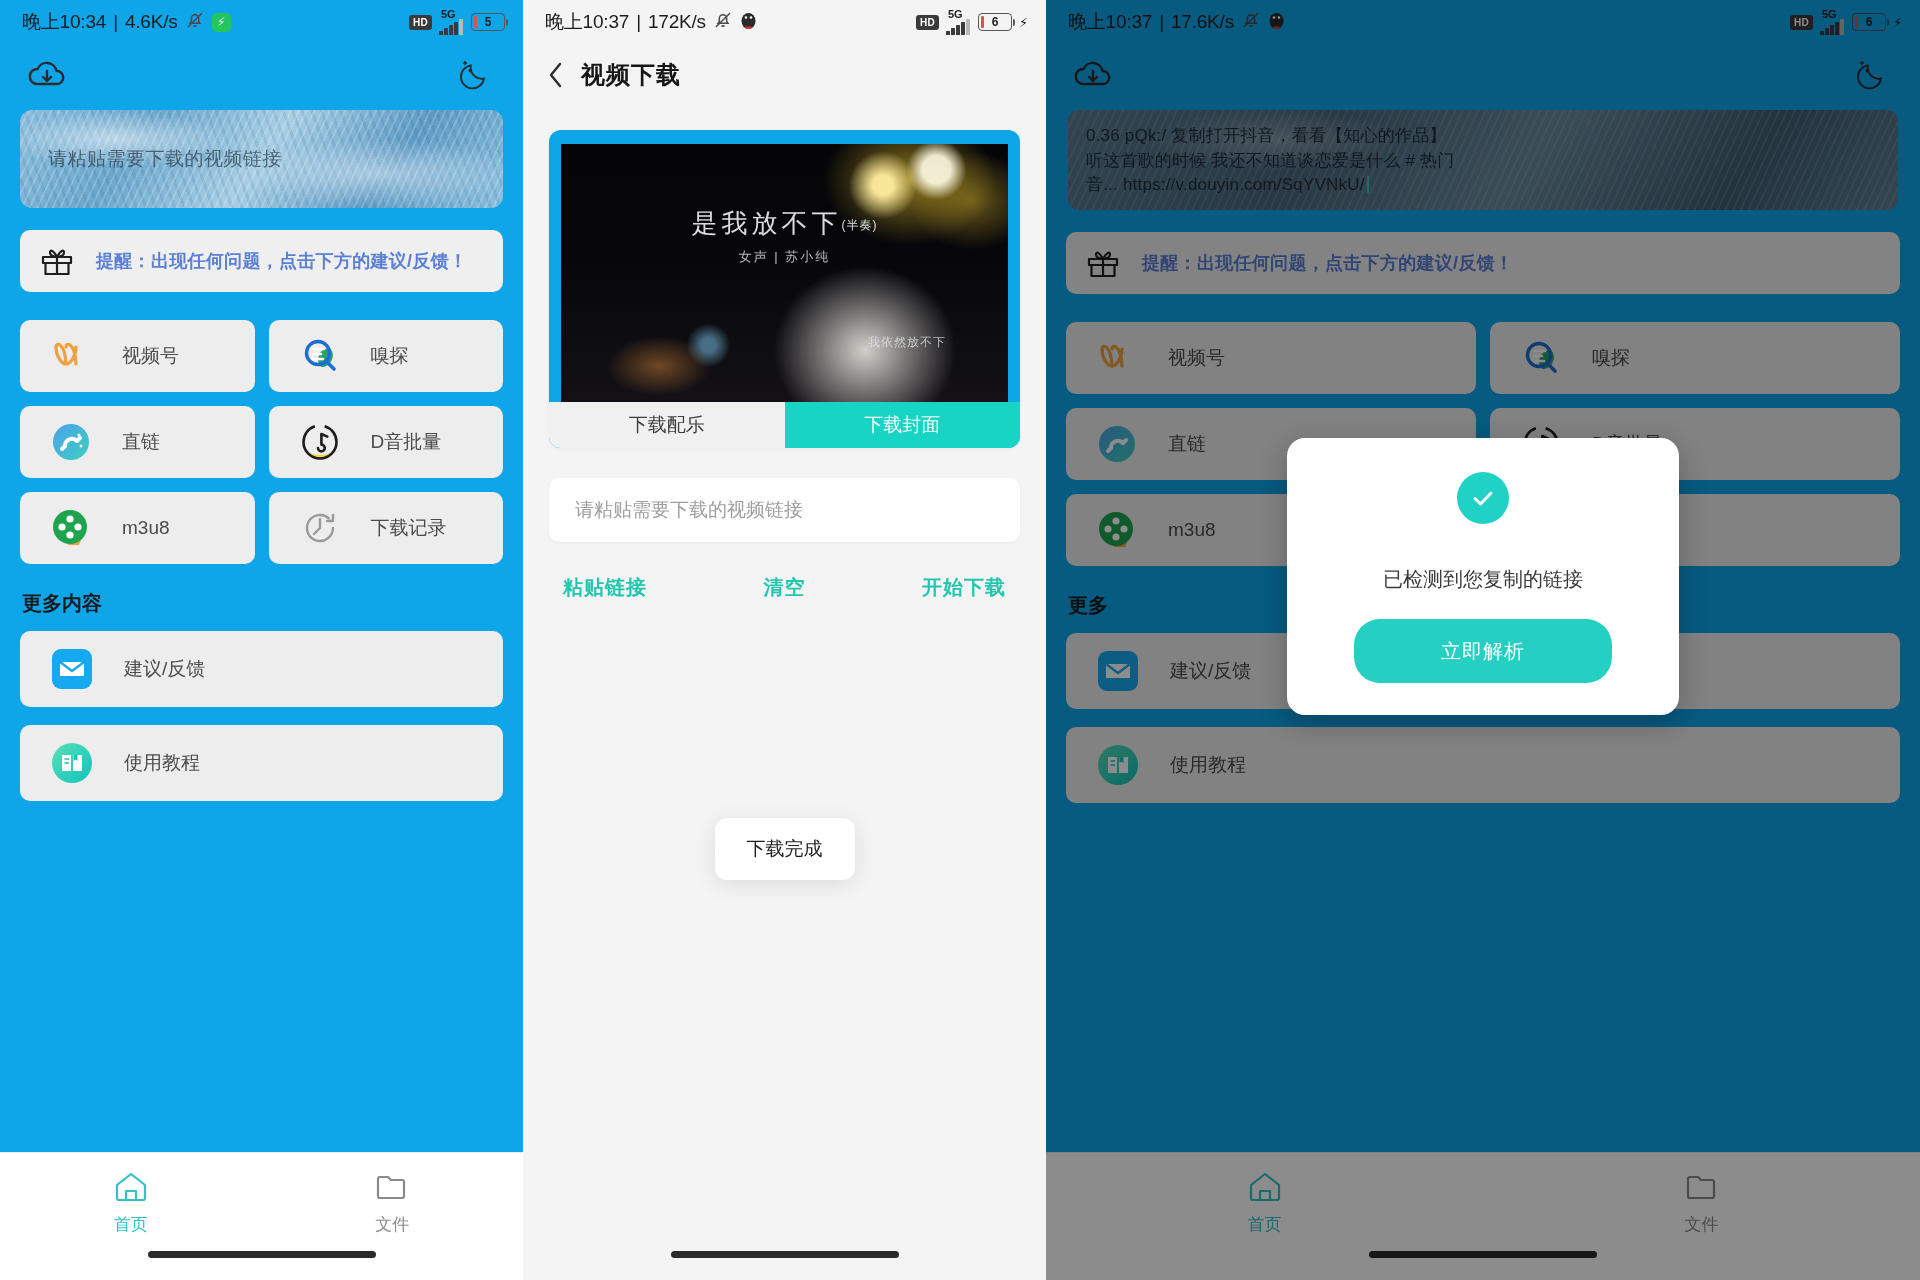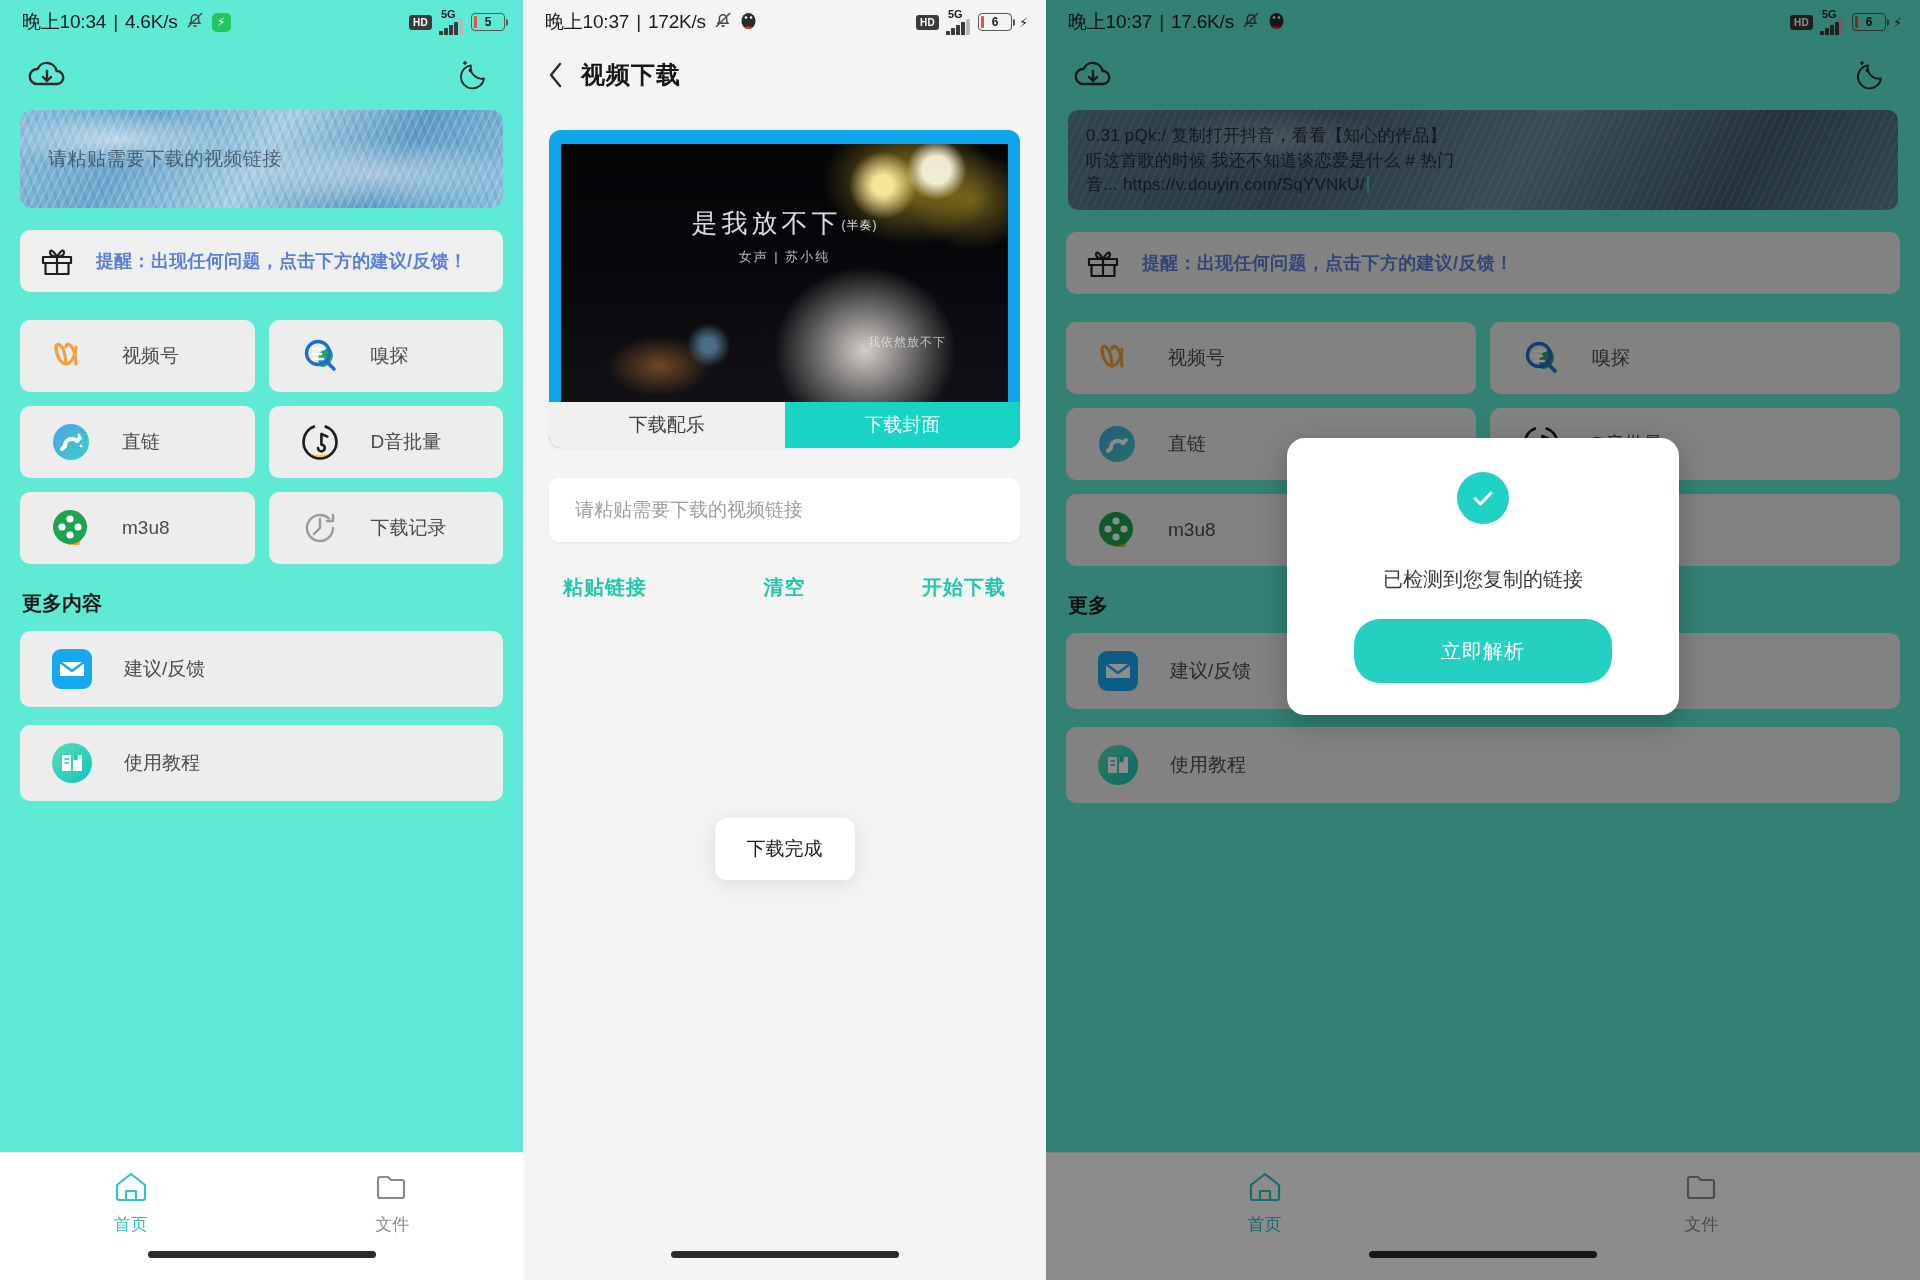--- a/index.html
+++ b/index.html
@@ -2,21 +2,21 @@
 <html><head>
 <meta charset="utf-8">
 <style>
   * { box-sizing: border-box; margin: 0; padding: 0; }
   html, body {
     width: 1920px; height: 1280px;
     font-family: "Liberation Sans", "DejaVu Sans", sans-serif;
     background: #ffffff; overflow: hidden;
   }
   .screens { display: flex; width: 1920px; height: 1280px; }
-  .phone { position: relative; height: 1280px; overflow: hidden; background: #5eead4; }
+  .phone { position: relative; height: 1280px; overflow: hidden; background: #0ea5e9; }
   .phone.p1 { width: 523px; }
   .phone.p2 { width: 523px; background:#f4f4f4; }
   .phone.p3 { width: 874px; }
 
   
   .statusbar {
     height: 44px; display: flex; align-items: center;
     justify-content: space-between; padding: 0 18px 0 22px;
     font-size: 19px; color: #1c1c1c; font-weight: 500; letter-spacing: -.2px;
   }
@@ -485,21 +485,21 @@
       <span class="moon">
         <svg width="44" height="44" viewBox="0 0 44 44" fill="none" stroke="#2b2b2b" stroke-width="1.8" stroke-linecap="round" stroke-linejoin="round">
           <path d="M31 25.5A11 11 0 0 1 18 12.3a11.6 11.6 0 1 0 13 13.2z"></path>
           <path d="M12 8.5v3M10.5 10h3" stroke-width="1.4"></path>
           <circle cx="17.5" cy="17.5" r="1" fill="#2b2b2b"></circle>
         </svg>
       </span>
     </div>
 
     <div class="p3-banner">
-      <div class="tx">0.31 pQk:/ 复制打开抖音，看看【知心的作品】</div>
+      <div class="tx">0.36 pQk:/ 复制打开抖音，看看【知心的作品】</div>
       <div class="tx">听这首歌的时候 我还不知道谈恋爱是什么 # 热门</div>
       <div class="tx">
         <span>音... https://v.douyin.com/SqYVNkU/</span><span class="caret"></span>
       </div>
     </div>
 
     <div class="tip-row">
       <span class="gift-icon">
         <svg width="34" height="32" viewBox="0 0 34 32" fill="none" stroke="#1f1f1f" stroke-width="2.2" stroke-linecap="round" stroke-linejoin="round">
           <rect x="3" y="12" width="28" height="6"></rect>

